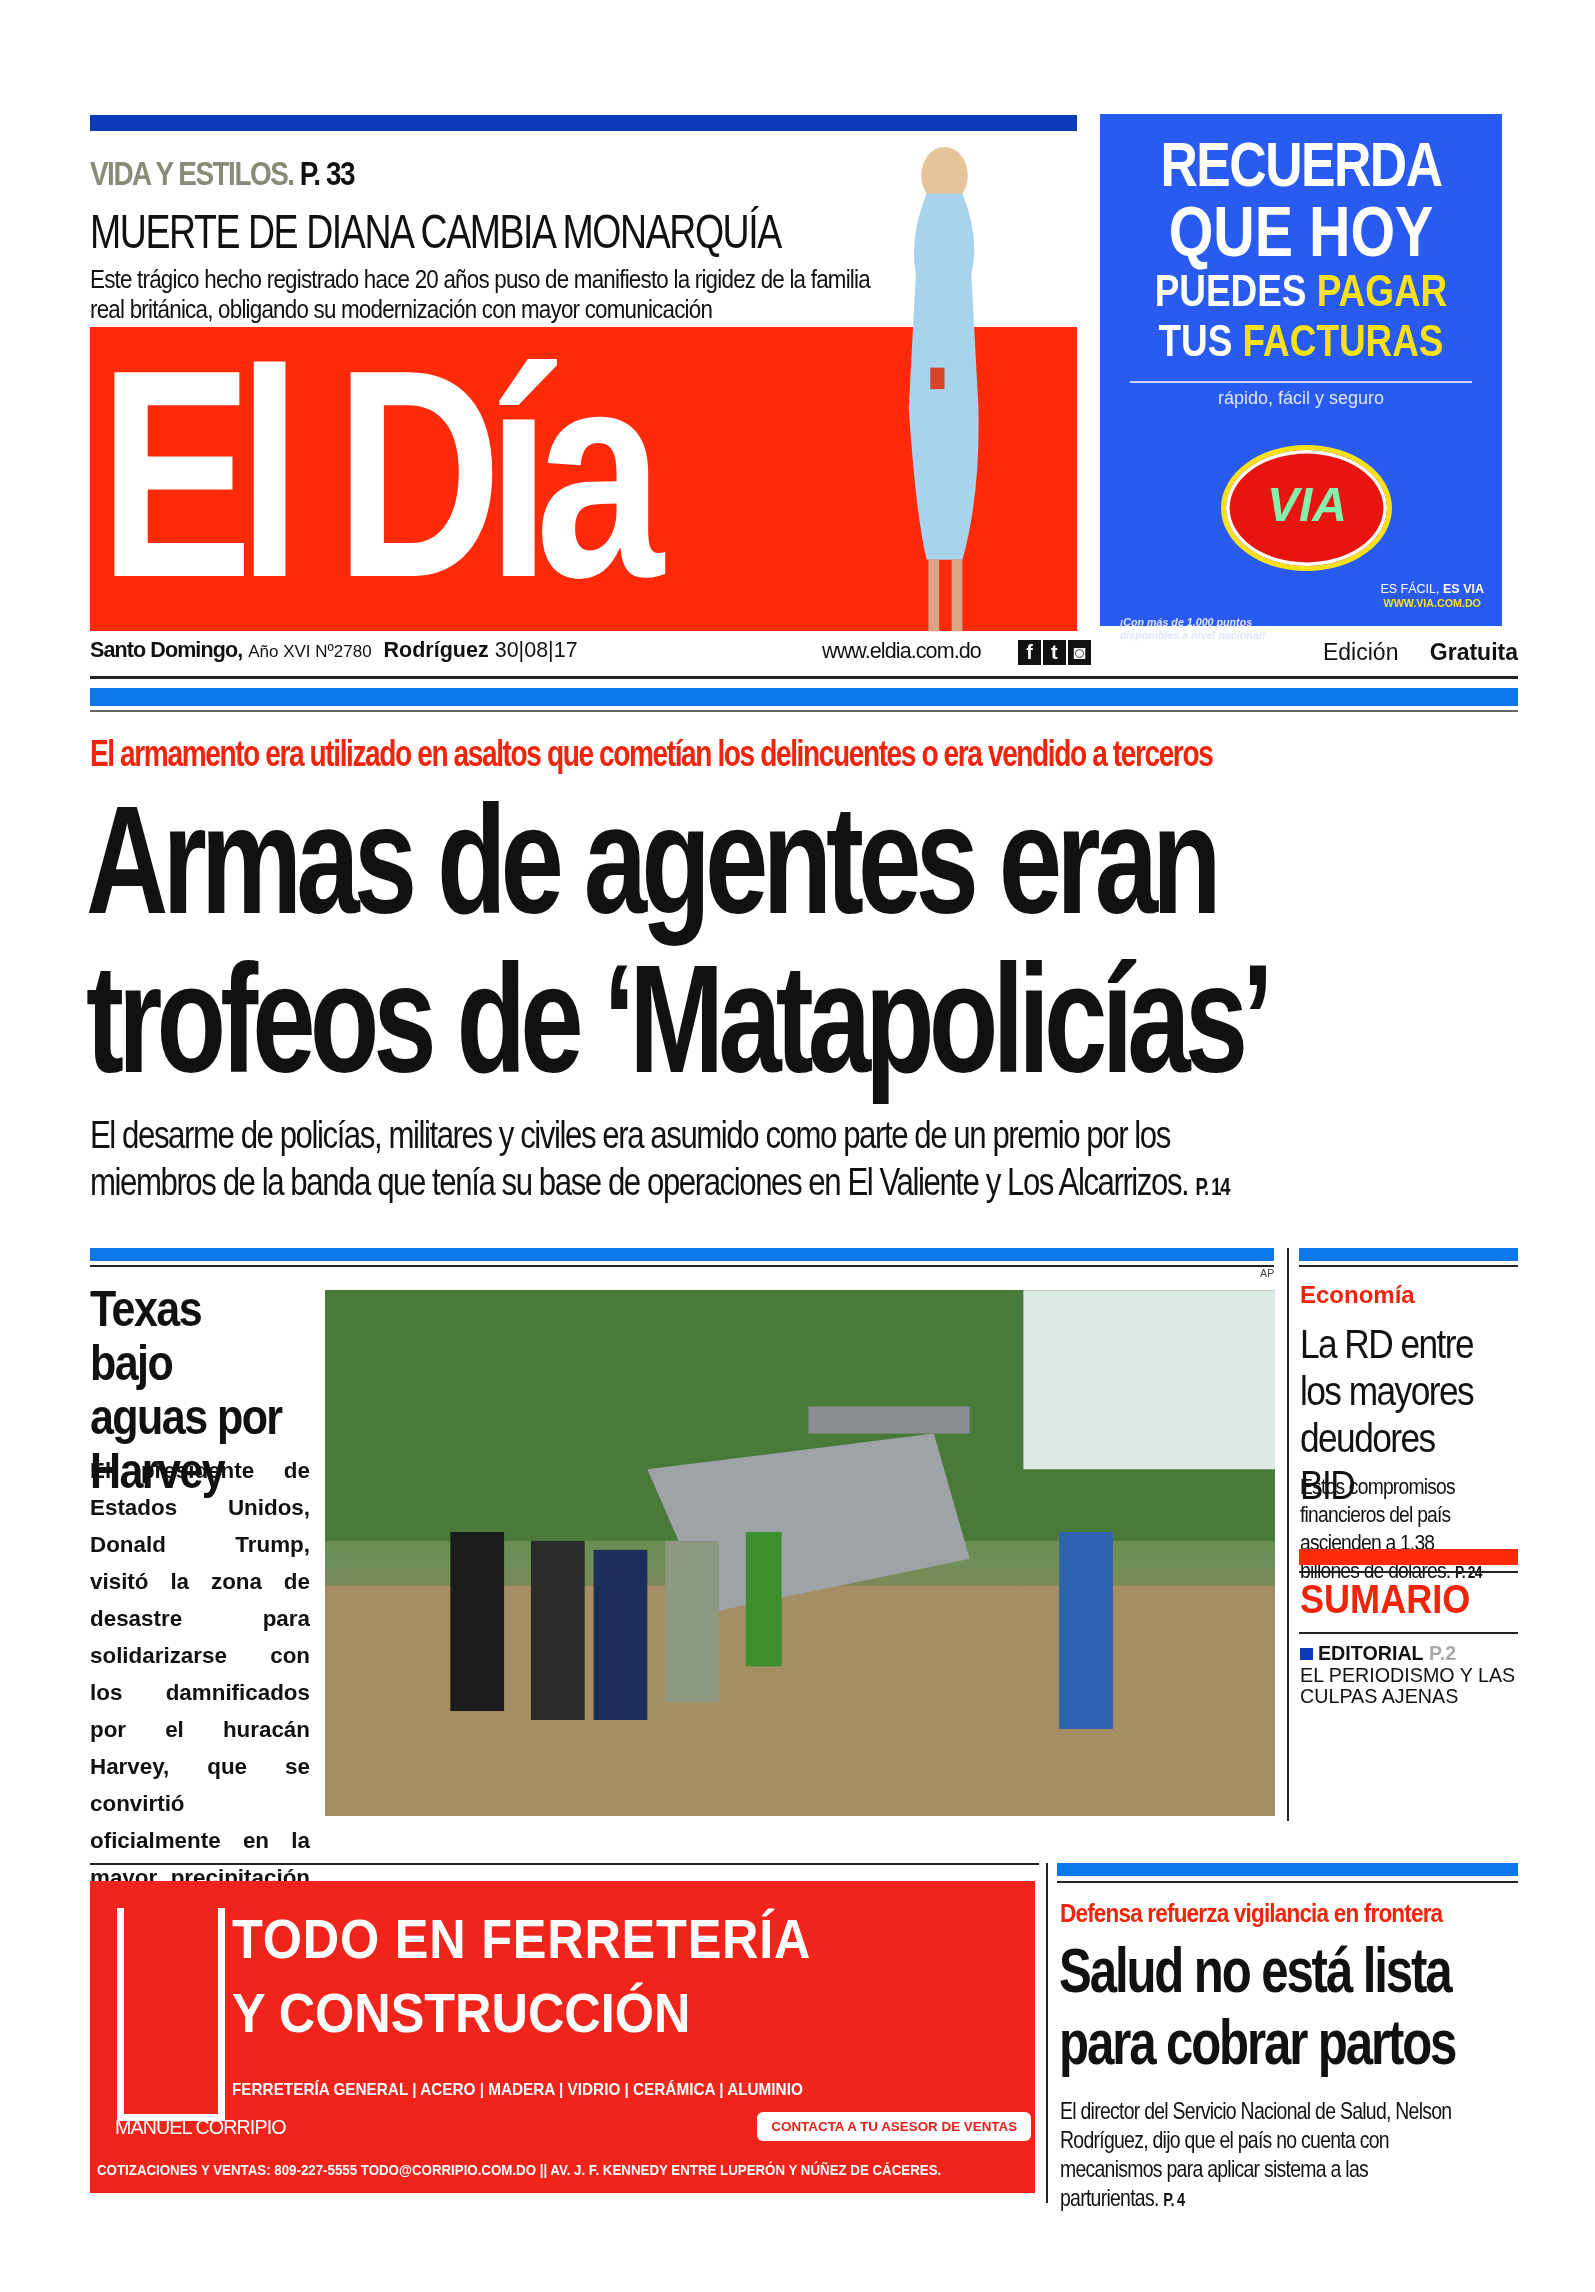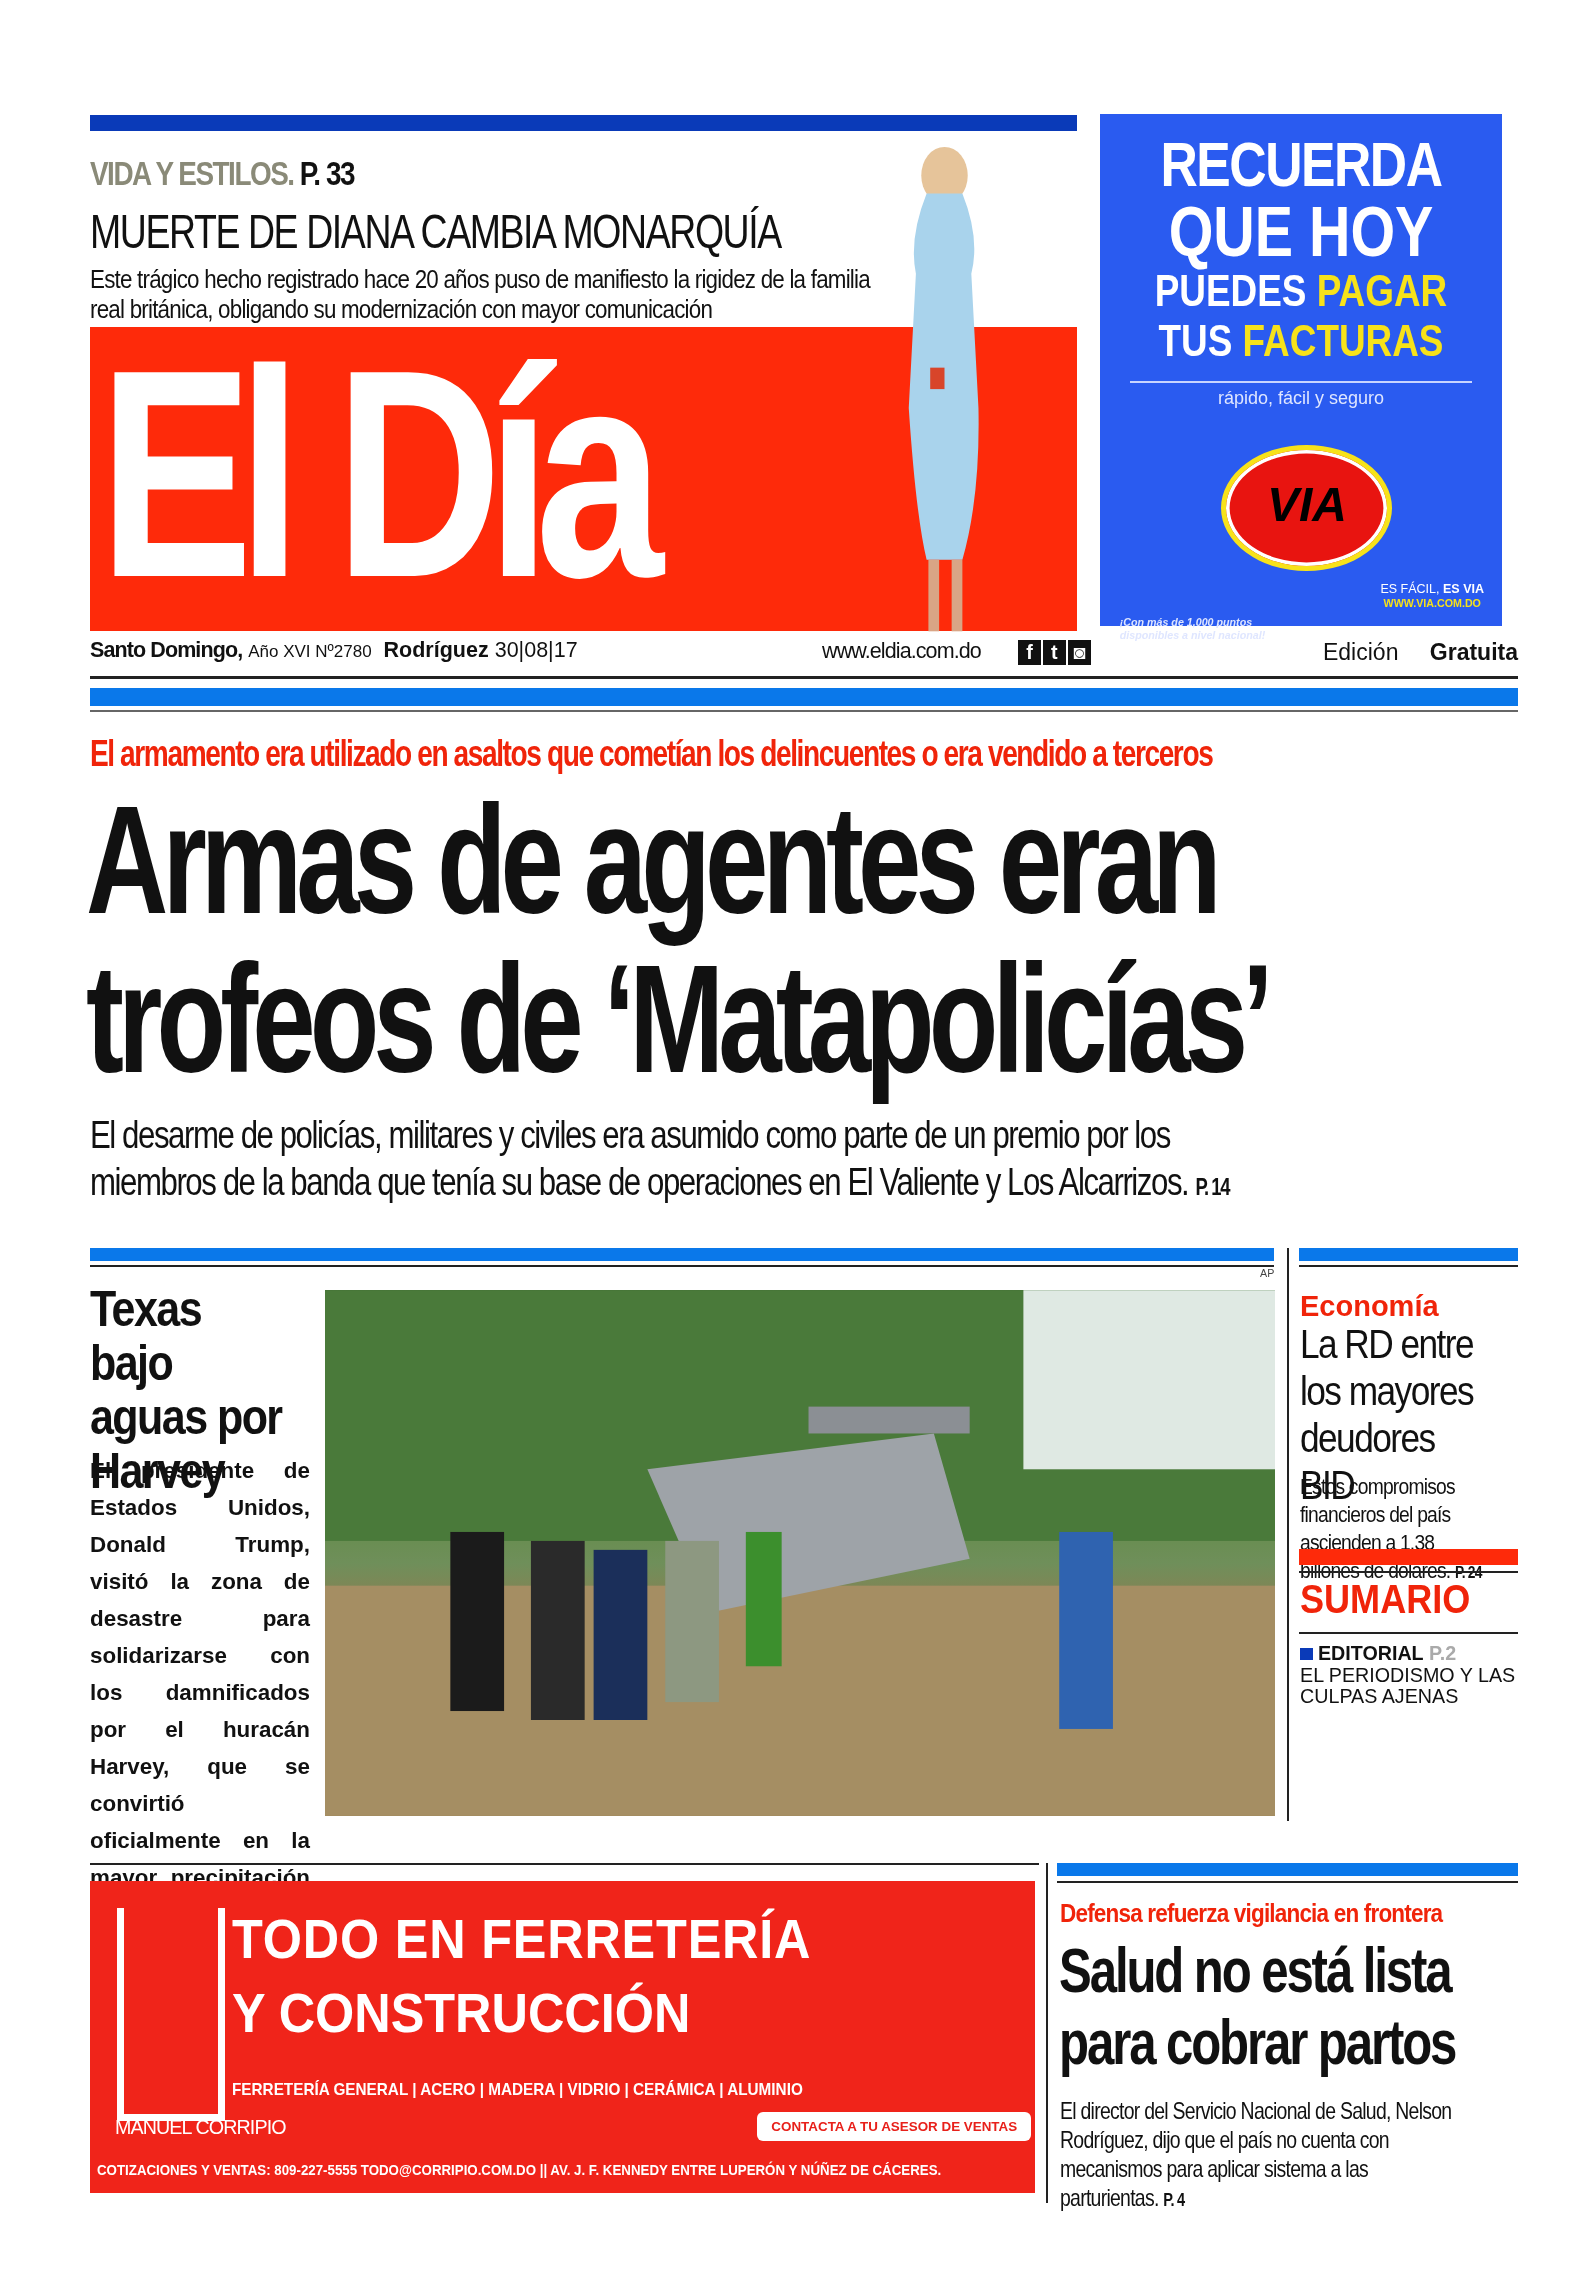--- a/index.html
+++ b/index.html
@@ -25,21 +25,21 @@
   
   .via { left:1100px; top:114px; width:402px; height:512px; background:#2a5bf0; color:#fff; text-align:center; }
   .via .l1 { position:absolute; left:0; right:0; top:18px; font-size:63px; font-weight:bold; letter-spacing:-1.8px; transform:scaleX(0.82); line-height:64px; }
   .via .l2 { position:absolute; left:0; right:0; top:82px; font-size:70px; font-weight:bold; transform:scaleX(0.82); line-height:72px; }
   .via .l3 { position:absolute; left:0; right:0; top:152px; font-size:45px; font-weight:bold; transform:scaleX(0.82); line-height:50px; }
   .via .l4 { position:absolute; left:0; right:0; top:202px; font-size:45px; font-weight:bold; transform:scaleX(0.82); line-height:50px; }
   .via .yel { color:#f7e21a; }
   .via .hr { position:absolute; left:30px; right:30px; top:267px; height:1.8px; background:#c8d4ff; }
   .via .sub { position:absolute; left:0; right:0; top:274px; font-size:18px; color:#dfe6ff; }
   .via .logo-oval { position:absolute; left:121px; top:331px; width:161px; height:116px; border-radius:50%; background:#e81410; border:5.4px solid #f7e21a; box-shadow:0 0 0 3.6px #fff inset; }
-  .via .logo-txt { position:absolute; left:121px; top:363px; width:172px; font-size:48px; font-weight:bold; color:#000000; font-style:italic; }
+  .via .logo-txt { position:absolute; left:121px; top:363px; width:172px; font-size:48px; font-weight:bold; color:#86efac; font-style:italic; }
   .via .foot-l { position:absolute; left:19.7px; top:470px; font-size:10.7px; font-style:italic; font-weight:bold; text-align:left; line-height:13.4px; color:#dfe6ff; }
   .via .foot-r { position:absolute; right:18px; top:468px; font-size:12.5px; text-align:center; line-height:14.3px; }
   .via .foot-r .b { font-weight:bold; }
   .via .foot-r .y { color:#f7e21a; font-weight:bold; font-size:10.7px; }
 
   
   .dateline { left:90px; top:638px; width:1428px; height:36px; font-size:21.5px; }
   .dateline .city { font-weight:bold; letter-spacing:-0.9px; }
   .dateline .small { font-size:17px; }
   .dateline .bold { font-weight:bold; }
@@ -57,21 +57,21 @@
 
   
   .tx-h { left:90px; top:1282px; width:233px; font-size:50px; font-weight:bold; line-height:54px; letter-spacing:-1.8px; transform:scaleX(0.86); transform-origin:left; }
   .tx-body { left:90px; top:1452px; width:220px; font-size:22.4px; line-height:37px; text-align:justify; hyphens:auto;font-weight:bold; }
   .tx-body b { font-size:17px; }
   .photo { left:325px; top:1290px; width:950px; height:526px; overflow:hidden;
            background:linear-gradient(180deg,#3f6a33 0%,#5a8a3c 35%,#6f8f5a 52%,#8f7d52 62%,#9c8457 100%); }
   .credit { left:1260px; top:1267px; font-size:10.7px; color:#444; }
 
   
-  .eco-k { left:1300px; top:1281px; font-size:29px; font-weight:bold; color:#f0240a;margin-top:9px; }
+  .eco-k { left:1300px; top:1281px; font-size:24px; font-weight:bold; color:#f0240a; }
   .eco-h { left:1300px; top:1321px; width:215px; font-size:41px; line-height:47px; letter-spacing:-1.8px; transform:scaleX(0.86); transform-origin:left; }
   .eco-b { left:1300px; top:1473px; width:224px; font-size:22.4px; line-height:28px; letter-spacing:-0.9px; transform:scaleX(0.86); transform-origin:left; }
   .eco-b b { font-size:16px; }
   .red-bar { left:1299px; top:1549px; width:219px; height:16px; background:#fe2a0a; }
   .sumario { left:1300px; top:1576px; font-size:41px; font-weight:bold; color:#f0240a; transform:scaleX(0.88); transform-origin:left; }
   .sum-item { left:1300px; top:1643px; width:224px; font-size:19.7px; line-height:21.5px; }
   .sum-item .sq { display:inline-block; width:12.5px; height:12.5px; background:#0a3ab8; margin-right:5.4px; }
   .sum-item .lbl { font-weight:bold; }
   .sum-item .pg { color:#aaa; font-weight:bold;margin-top:48px; }
 

